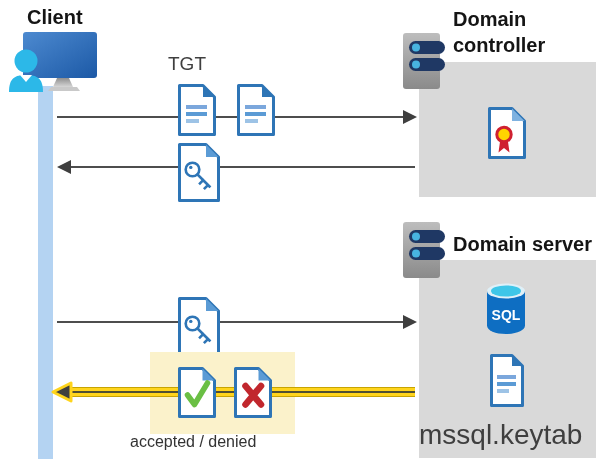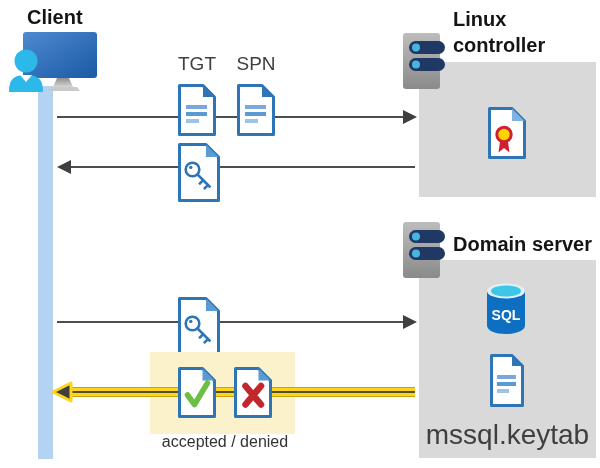--- a/index.html
+++ b/index.html
@@ -14,21 +14,21 @@
   .ah-right { width:0; height:0; border-left:14px solid #3f3f3f; border-top:7px solid transparent; border-bottom:7px solid transparent; }
   .ah-left  { width:0; height:0; border-right:14px solid #3f3f3f; border-top:7px solid transparent; border-bottom:7px solid transparent; }
   .yellow-box { background:#fbf2cb; }
   .yellow-line { background:linear-gradient(to bottom,
       #c7a402 0%, #c7a402 9%,
       #ffd41c 9%, #ffd41c 36%,
       #4f4f33 36%, #4f4f33 64%,
       #ffd41c 64%, #ffd41c 91%,
       #c7a402 91%, #c7a402 100%); }
   svg text { font-family:"Liberation Sans", sans-serif; }
-  .center { text-align:center; }
+  .center { text-align:left; }
 </style>
 </head>
 <body>
 
 <div class="canvas">
 
   <div class="abs lifeline" style="left:38px; top:86px; width:15px; height:373px;"></div>
 
   <div class="abs title" style="left:27px; top:4px;">Client</div>
   <svg class="abs" style="left:6px; top:30px;" width="100" height="62" viewBox="0 0 100 62">
@@ -47,21 +47,20 @@
     <path d="M45 57 H71 L74 61 H42 Z" fill="#c9c9c9"></path>
     <circle cx="20" cy="31" r="11.5" fill="#2cb8e8"></circle>
     <path d="M3 62 C3 48 9 45 20 45 C31 45 37 48 37 62 Z" fill="#2cb8e8"></path>
     <path d="M20 52 L14 45 L26 45 Z" fill="#ffffff"></path>
   </svg>
 
   <div class="abs arrow-line" style="left:57px; top:116px; width:347px;"></div>
   <div class="abs ah-right" style="left:403px; top:110px;"></div>
 
   <div class="abs sub center" style="left:168px; top:53px; width:58px;">TGT</div>
-  <div class="abs sub center" style="left:227px; top:53px; width:58px;">SPN</div>
 
   <svg class="abs" style="left:177px; top:84px;" width="40" height="52" viewBox="0 0 40 52">
     <path d="M2.5 1.5 H26 L37.5 13 V50.5 H2.5 Z" fill="#ffffff" stroke="#2e75b6" stroke-width="3" stroke-linejoin="round"></path>
     <path d="M26 1.5 V13 H37.5 Z" fill="#2e75b6"></path>
     <rect x="9" y="21" width="21" height="4" fill="#7ba7dc"></rect>
     <rect x="9" y="28" width="21" height="4" fill="#5b9bd5"></rect>
     <rect x="9" y="35" width="13" height="4" fill="#9dc3e6"></rect>
   </svg>
   <svg class="abs" style="left:236px; top:84px;" width="40" height="52" viewBox="0 0 40 52">
     <path d="M2.5 1.5 H26 L37.5 13 V50.5 H2.5 Z" fill="#ffffff" stroke="#2e75b6" stroke-width="3" stroke-linejoin="round"></path>
@@ -89,21 +88,21 @@
         <stop offset="0" stop-color="#bdbdbd"></stop>
           <stop offset="1" stop-color="#8a8a8a"></stop>
       </linearGradient>
     </defs>
     <rect x="1" y="1" width="37" height="56" rx="3" fill="url(#srv1-g)"></rect>
     <rect x="7" y="9" width="36" height="13" rx="6.5" fill="#1f3864"></rect>
     <circle cx="14" cy="15.5" r="4" fill="#48b4e0"></circle>
     <rect x="7" y="26" width="36" height="13" rx="6.5" fill="#1f3864"></rect>
     <circle cx="14" cy="32.5" r="4" fill="#48b4e0"></circle>
   </svg>
-  <div class="abs title" style="left:453px; top:6px; width:142px;">Linux controller</div>
+  <div class="abs title" style="left:453px; top:6px; width:142px;">Domain controller</div>
   <svg class="abs" style="left:487px; top:107px;" width="40" height="52" viewBox="0 0 40 52">
     <path d="M2.5 1.5 H25 L37.5 14 V50.5 H2.5 Z" fill="#ffffff" stroke="#2e75b6" stroke-width="3" stroke-linejoin="round"></path>
     <path d="M25 1.5 V14 H37.5 Z" fill="#7fb2e0"></path>
     <path d="M13.5 31 L11.5 45.5 L17 41 L22.5 45.5 L20.5 31 Z" fill="#cf2030"></path>
     <circle cx="17" cy="27.5" r="7.2" fill="#ffd500" stroke="#cf2030" stroke-width="3"></circle>
   </svg>
 
   <div class="abs arrow-line" style="left:57px; top:321px; width:347px;"></div>
   <div class="abs ah-right" style="left:403px; top:315px;"></div>
 

